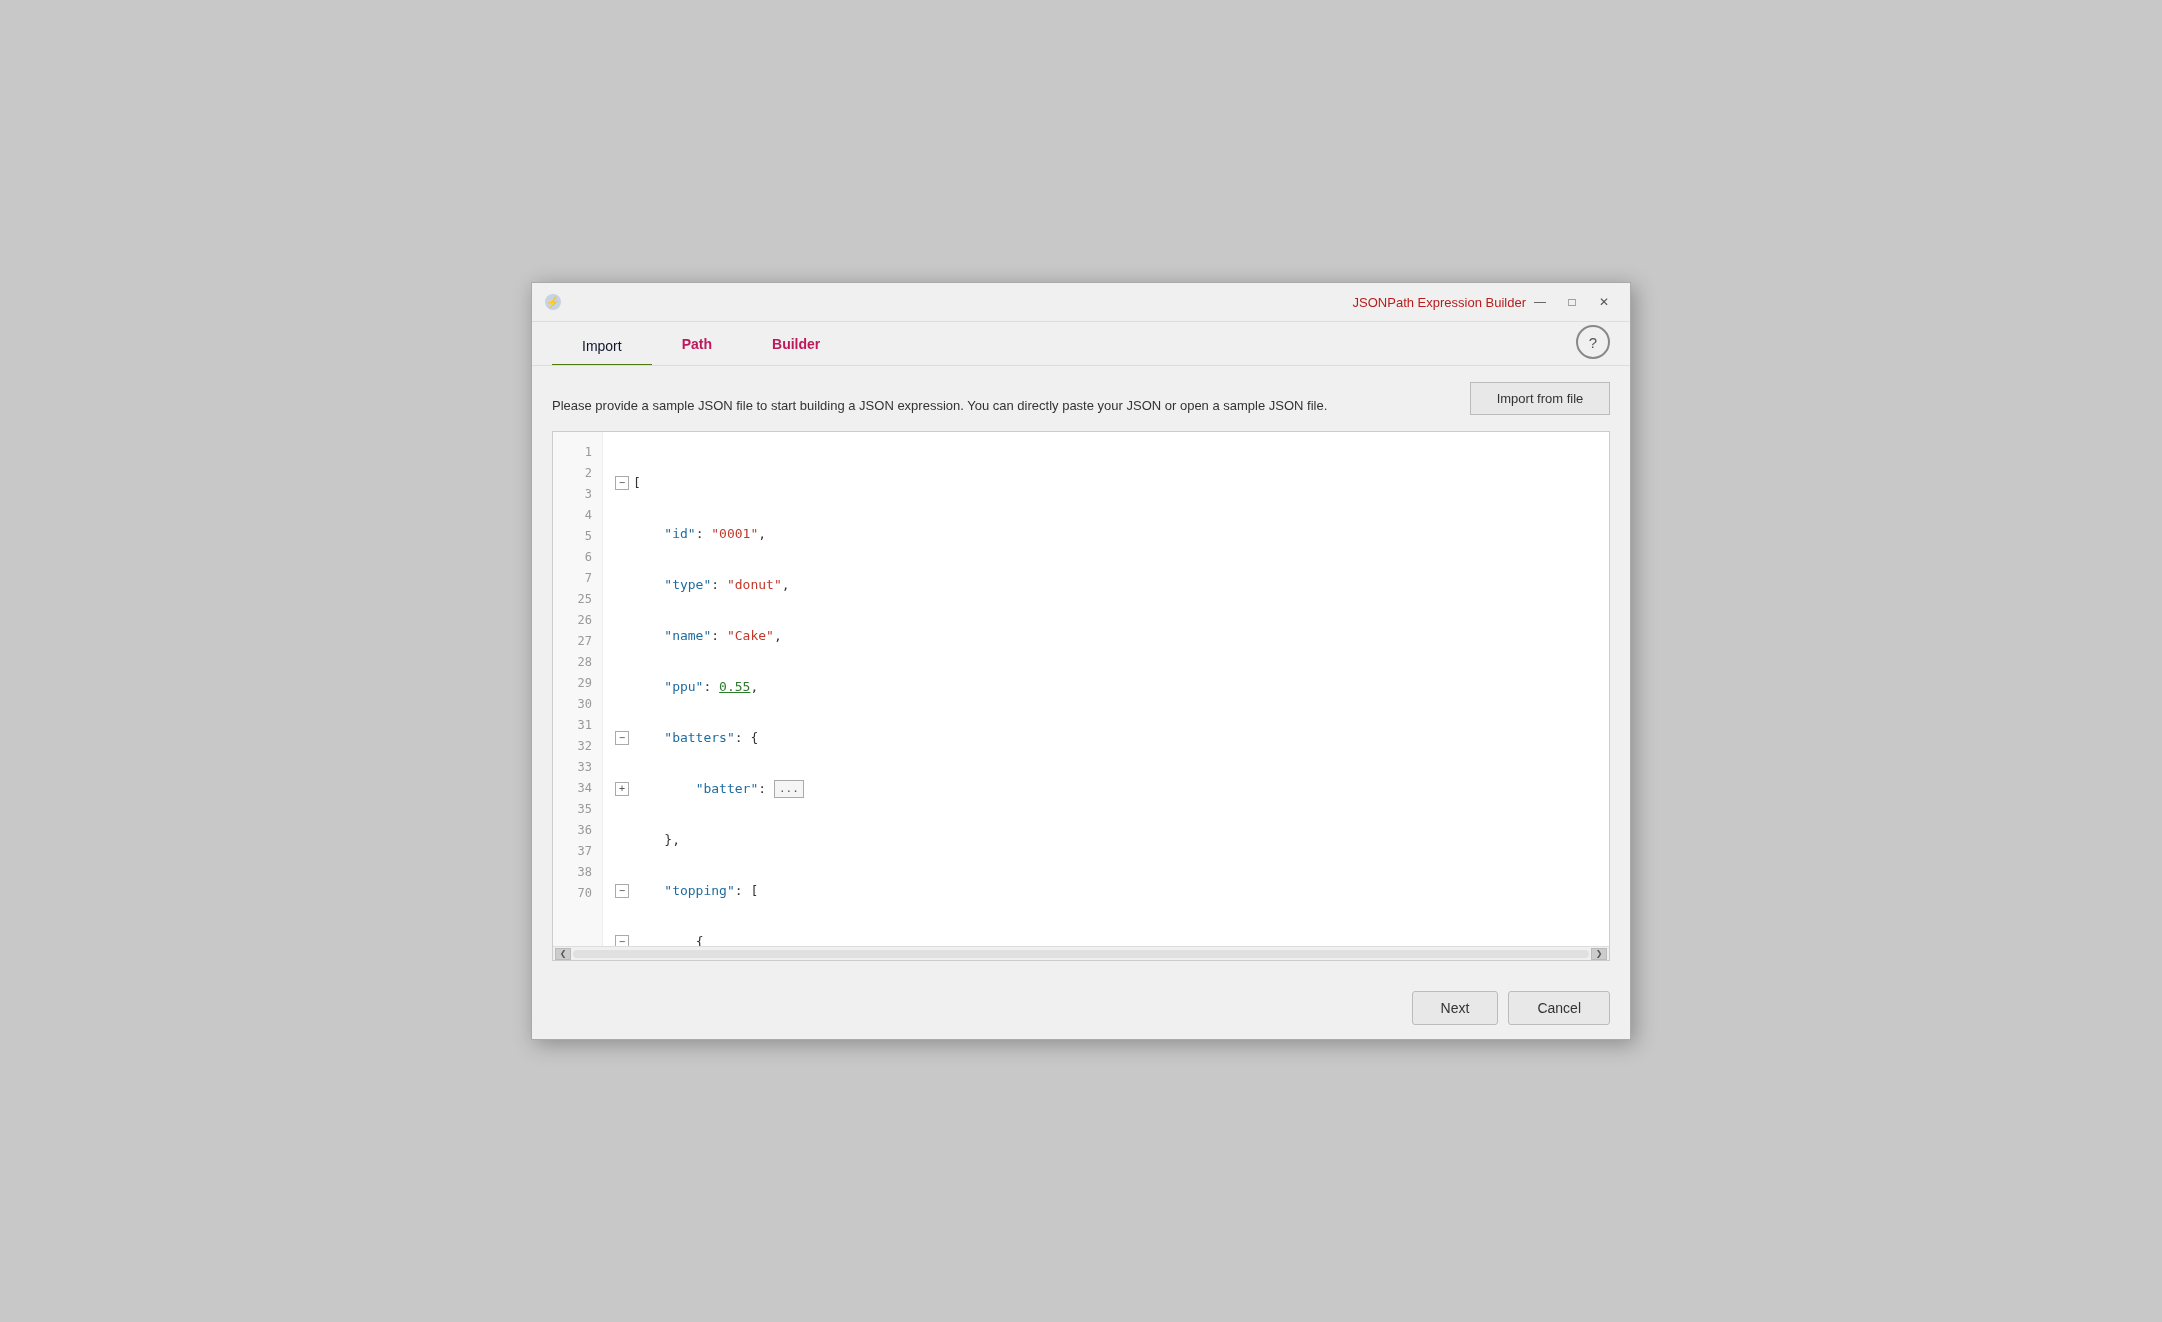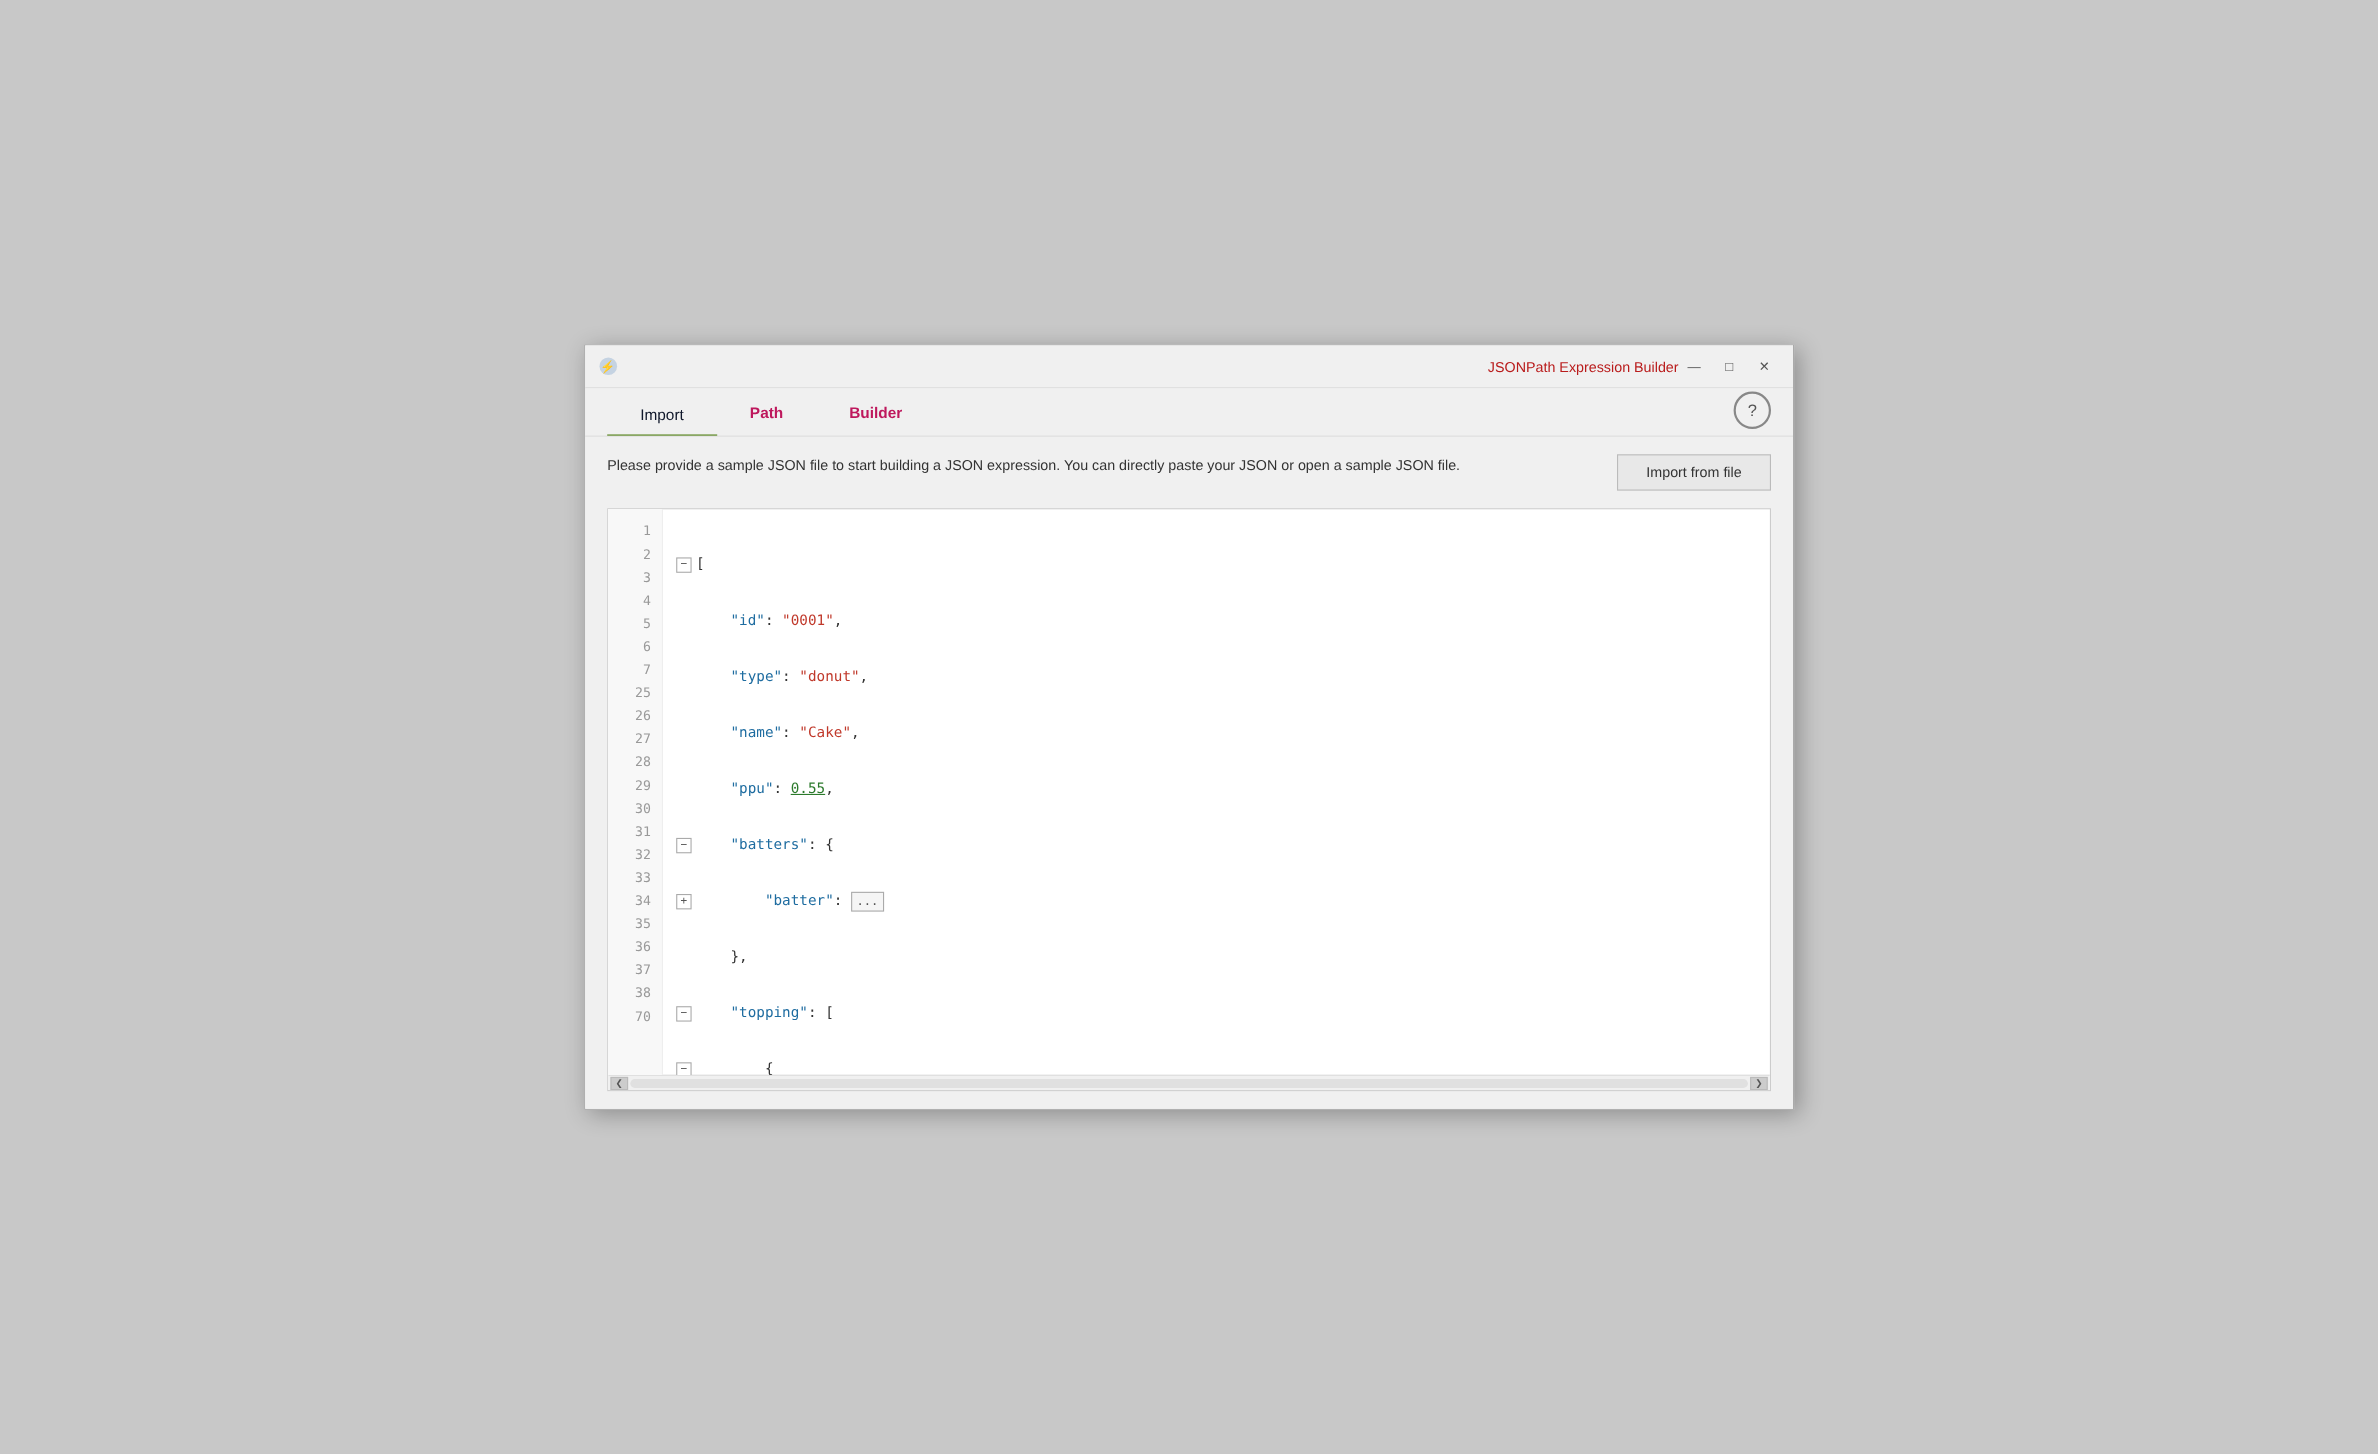--- a/index.html
+++ b/index.html
@@ -93,21 +93,21 @@
     }
 
     .content-area {
       flex: 1;
       padding: 16px 20px;
       background: #f0f0f0;
     }
     .info-panel {
       background: #f0f0f0;
       display: flex;
-      align-items: flex-start;
+      align-items: flex-end;
       justify-content: space-between;
       margin-bottom: 16px;
       gap: 16px;
     }
     .info-text {
       font-size: 13px;
       color: #333;
       max-width: 860px;
       line-height: 1.5;
     }
@@ -371,13 +371,17 @@
       </div>
 
       <div class="scrollbar-h">
         <div class="scroll-arrow">❮</div>
         <div class="scroll-track"></div>
         <div class="scroll-arrow">❯</div>
       </div>
     </div>
   </div>
 
+  <div class="footer">
+    <button class="footer-btn next">Next</button>
+    <button class="footer-btn cancel">Cancel</button>
+  </div>
 </div>
 
 </body></html>

